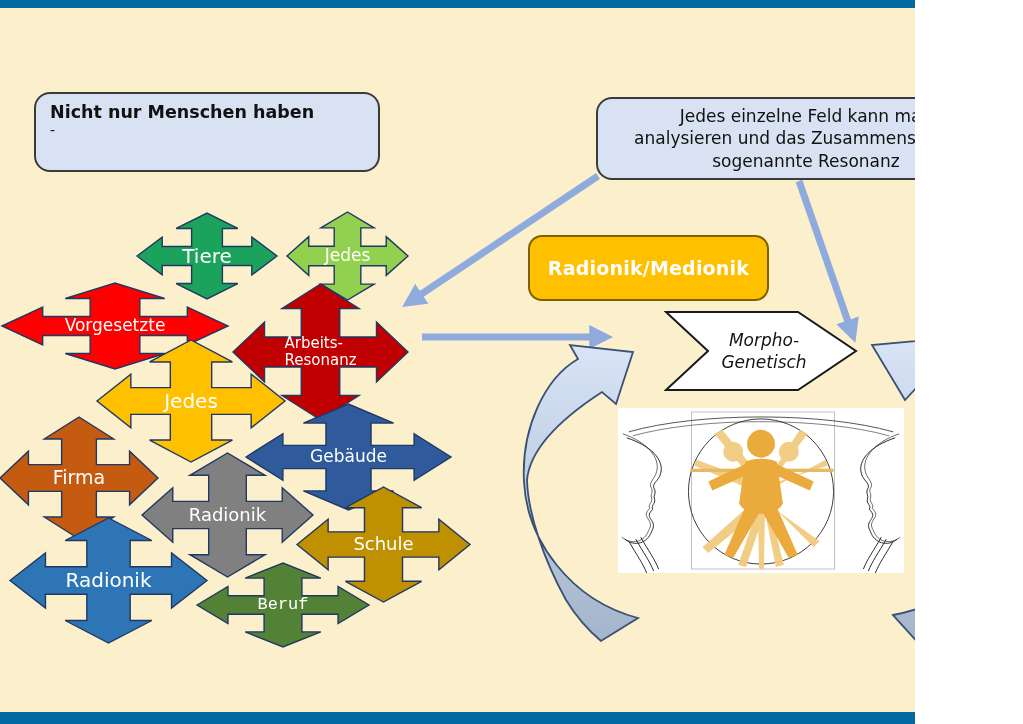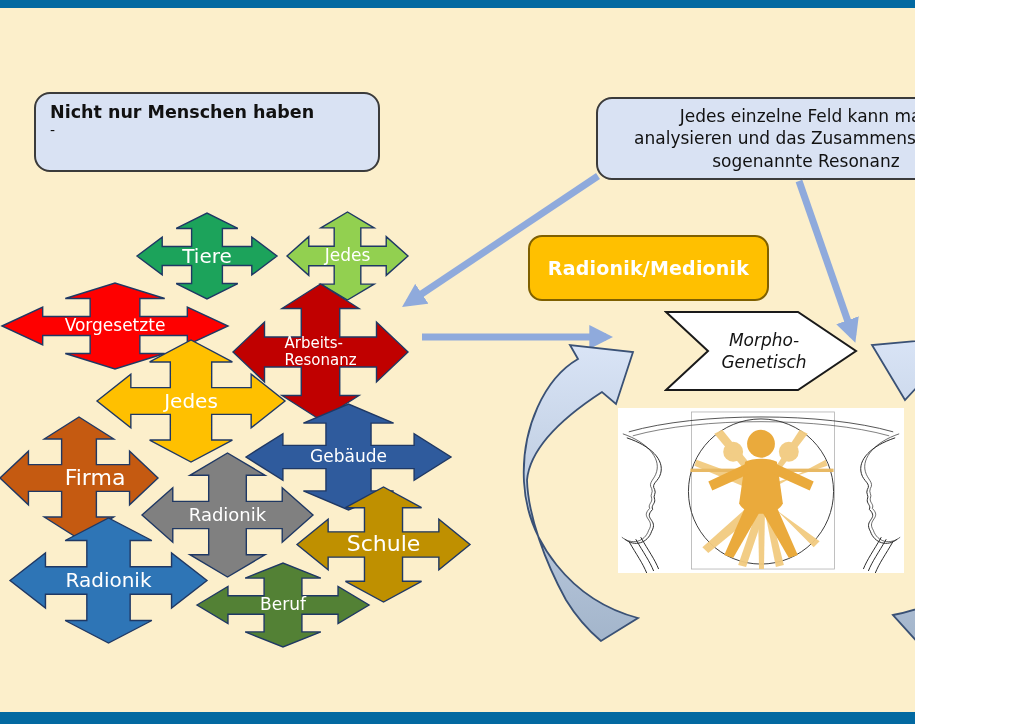--- a/index.html
+++ b/index.html
@@ -177,40 +177,40 @@
       <div class="field" style="left: 246px; top: 404px; width: 205px; height: 106px;">
         <svg viewBox="0 0 100 100" preserveAspectRatio="none">
           <polygon points="0,50 18,28 18,39 39,39 39,18 28,18 50,0 72,18 61,18 61,39 82,39 82,28 100,50 82,72 82,61 61,61 61,82 72,82 50,100 28,82 39,82 39,61 18,61 18,72" fill="#2F5B9D" stroke="#1F3864" stroke-width="1.4" vector-effect="non-scaling-stroke"></polygon>
         </svg>
         <div class="field-label" style="font-size: 17px;">Gebäude</div>
       </div>
       <div class="field" style="left: 0px; top: 417px; width: 158px; height: 122px;">
         <svg viewBox="0 0 100 100" preserveAspectRatio="none">
           <polygon points="0,50 18,28 18,39 39,39 39,18 28,18 50,0 72,18 61,18 61,39 82,39 82,28 100,50 82,72 82,61 61,61 61,82 72,82 50,100 28,82 39,82 39,61 18,61 18,72" fill="#C55A11" stroke="#1F3864" stroke-width="1.4" vector-effect="non-scaling-stroke"></polygon>
         </svg>
-        <div class="field-label" style="font-size: 22px; padding-left: 16px;">Firma</div>
+        <div class="field-label" style="font-size: 19px;">Firma</div>
       </div>
       <div class="field" style="left: 142px; top: 453px; width: 171px; height: 124px;">
         <svg viewBox="0 0 100 100" preserveAspectRatio="none">
           <polygon points="0,50 18,28 18,39 39,39 39,18 28,18 50,0 72,18 61,18 61,39 82,39 82,28 100,50 82,72 82,61 61,61 61,82 72,82 50,100 28,82 39,82 39,61 18,61 18,72" fill="#808080" stroke="#1F3864" stroke-width="1.4" vector-effect="non-scaling-stroke"></polygon>
         </svg>
         <div class="field-label" style="font-size: 18px;">Radionik</div>
       </div>
       <div class="field" style="left: 297px; top: 487px; width: 173px; height: 115px;">
         <svg viewBox="0 0 100 100" preserveAspectRatio="none">
           <polygon points="0,50 18,28 18,39 39,39 39,18 28,18 50,0 72,18 61,18 61,39 82,39 82,28 100,50 82,72 82,61 61,61 61,82 72,82 50,100 28,82 39,82 39,61 18,61 18,72" fill="#BF9000" stroke="#1F3864" stroke-width="1.4" vector-effect="non-scaling-stroke"></polygon>
         </svg>
-        <div class="field-label" style="font-size: 22px;">Schule</div>
+        <div class="field-label" style="font-size: 18px;">Schule</div>
       </div>
       <div class="field" style="left: 10px; top: 518px; width: 197px; height: 125px;">
         <svg viewBox="0 0 100 100" preserveAspectRatio="none">
           <polygon points="0,50 18,28 18,39 39,39 39,18 28,18 50,0 72,18 61,18 61,39 82,39 82,28 100,50 82,72 82,61 61,61 61,82 72,82 50,100 28,82 39,82 39,61 18,61 18,72" fill="#2E75B6" stroke="#1F3864" stroke-width="1.4" vector-effect="non-scaling-stroke"></polygon>
         </svg>
         <div class="field-label" style="font-size: 20px;">Radionik</div>
       </div>
-      <div class="field" style="left: 197px; top: 563px; width: 172px; height: 84px;">
+      <div class="field" style="left: 197px; top: 563px; width: 172px; height: 84px; font-family: Liberation Mono, monospace;">
         <svg viewBox="0 0 100 100" preserveAspectRatio="none">
           <polygon points="0,50 18,28 18,39 39,39 39,18 28,18 50,0 72,18 61,18 61,39 82,39 82,28 100,50 82,72 82,61 61,61 61,82 72,82 50,100 28,82 39,82 39,61 18,61 18,72" fill="#538135" stroke="#1F3864" stroke-width="1.4" vector-effect="non-scaling-stroke"></polygon>
         </svg>
         <div class="field-label" style="font-size: 17px;">Beruf</div>
       </div>
     </div>
 </div>
 
 </body></html>

